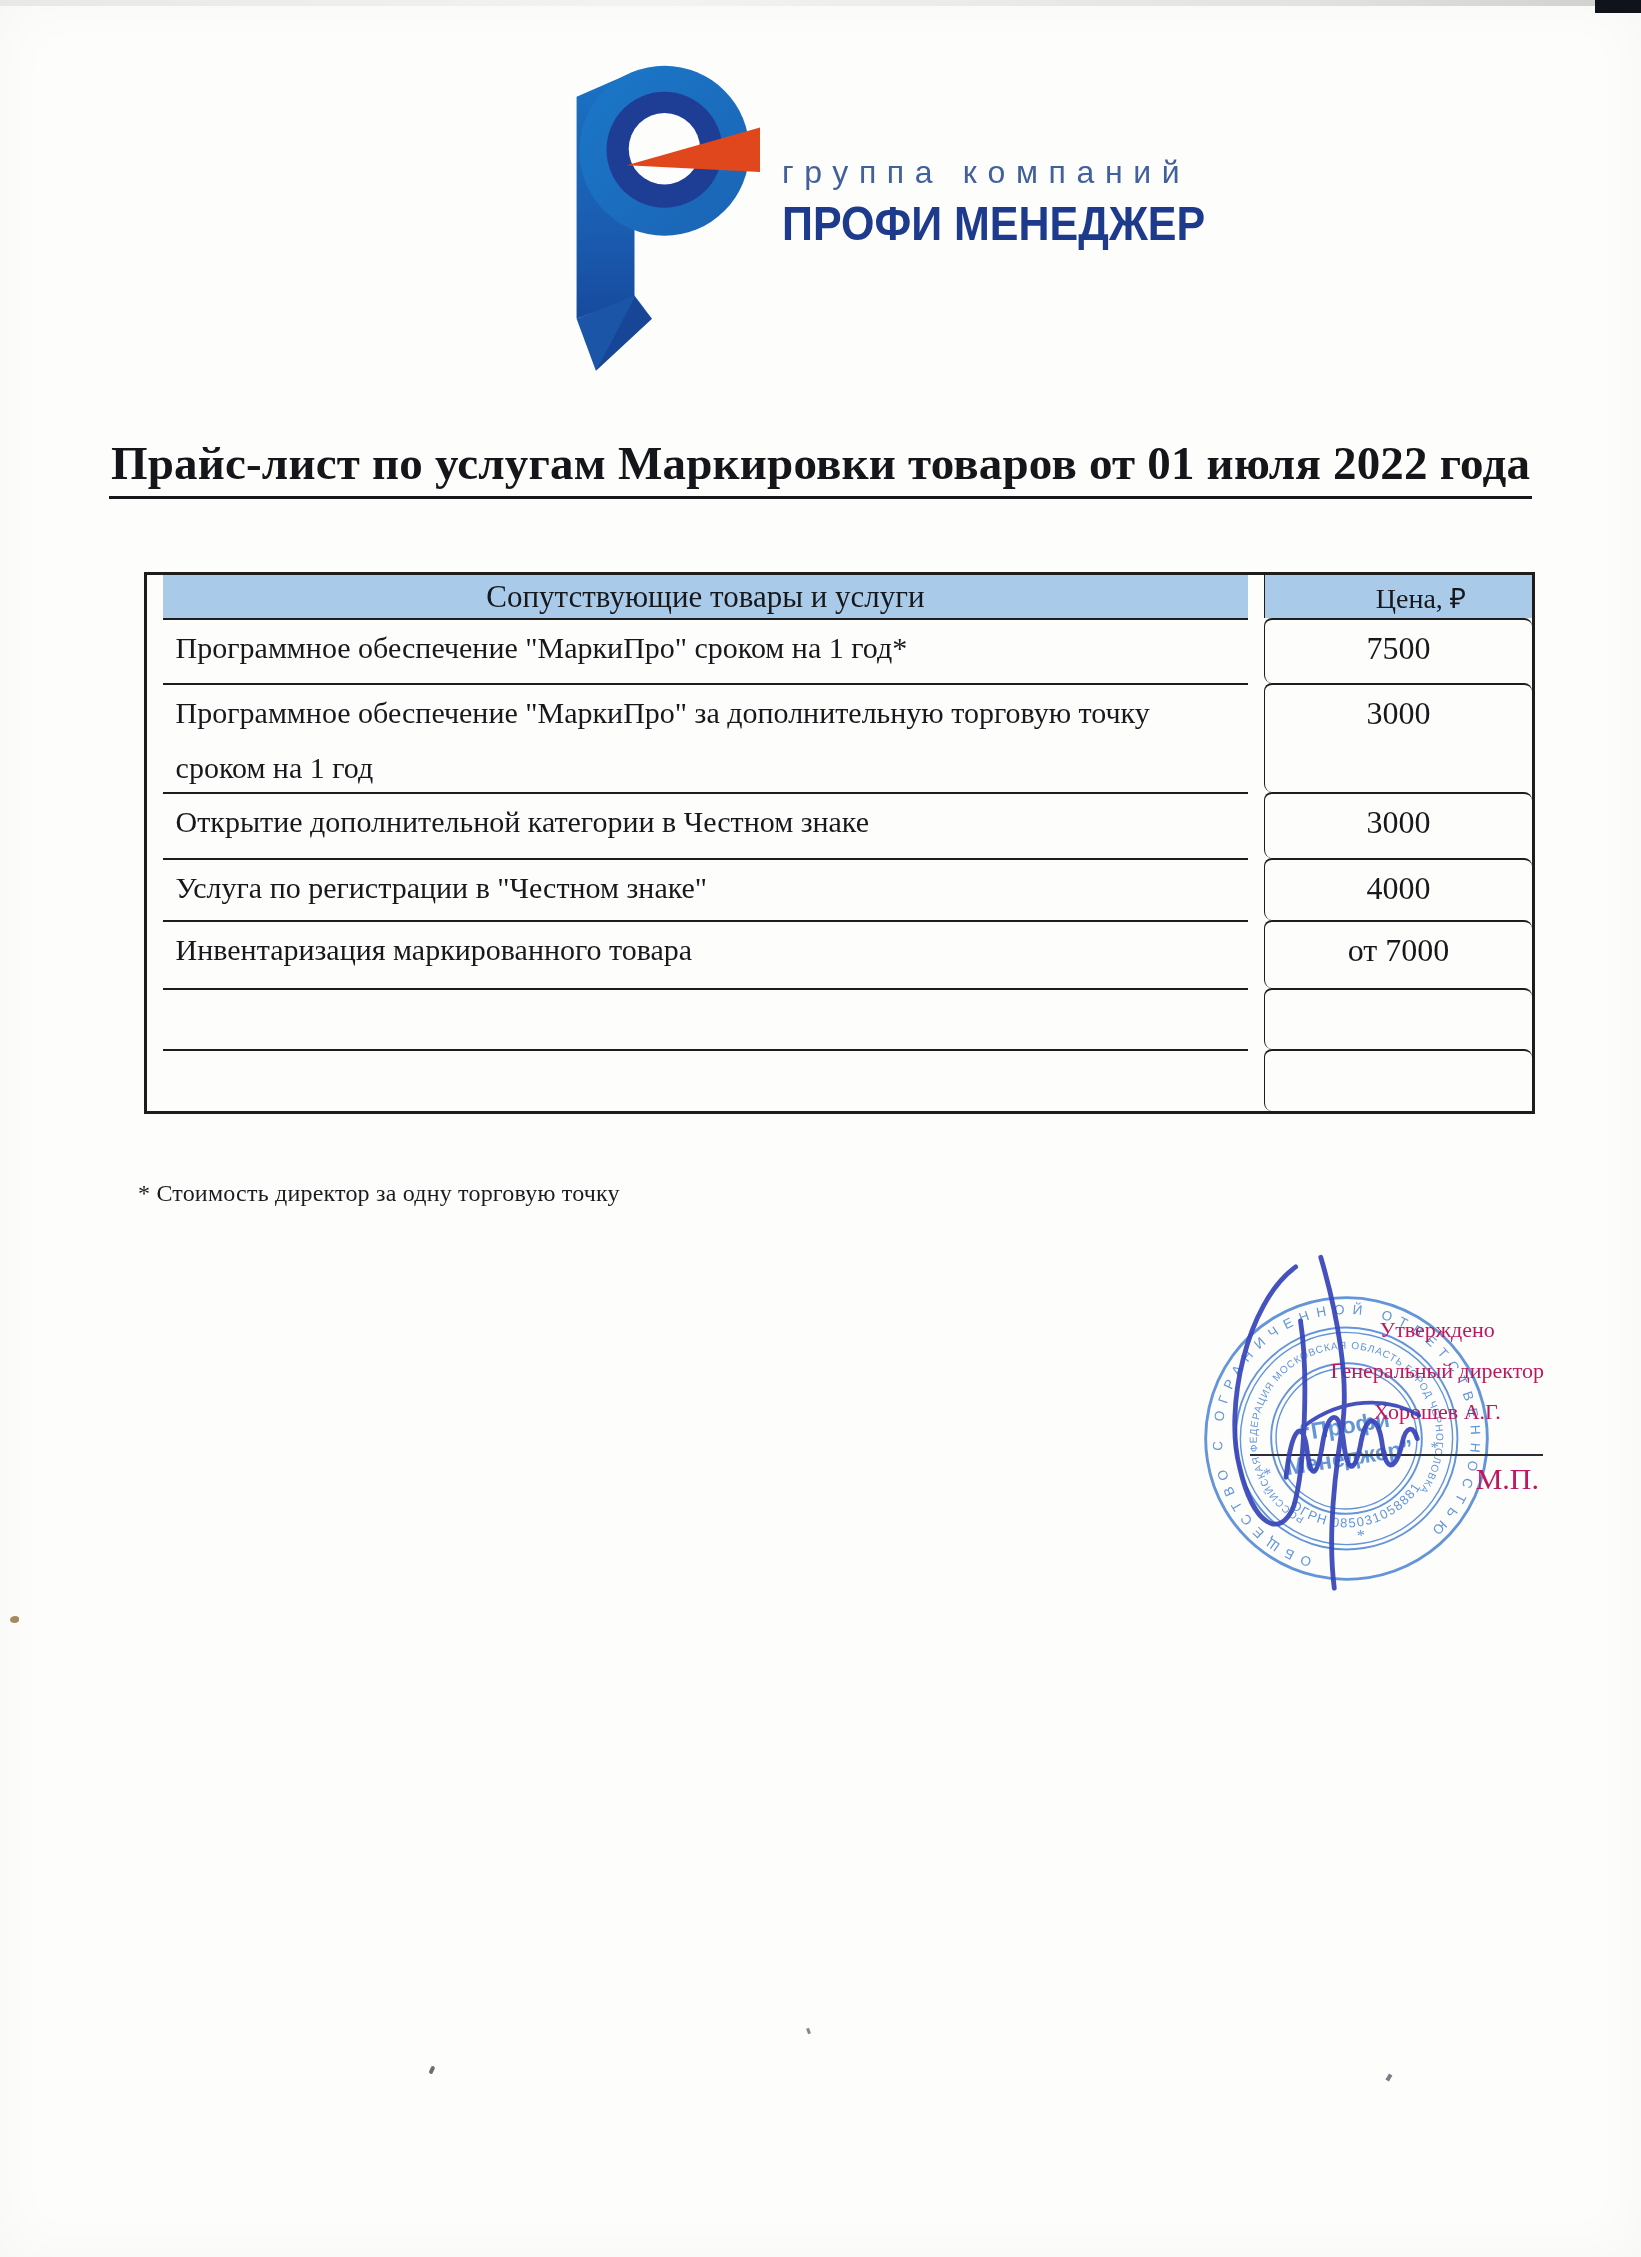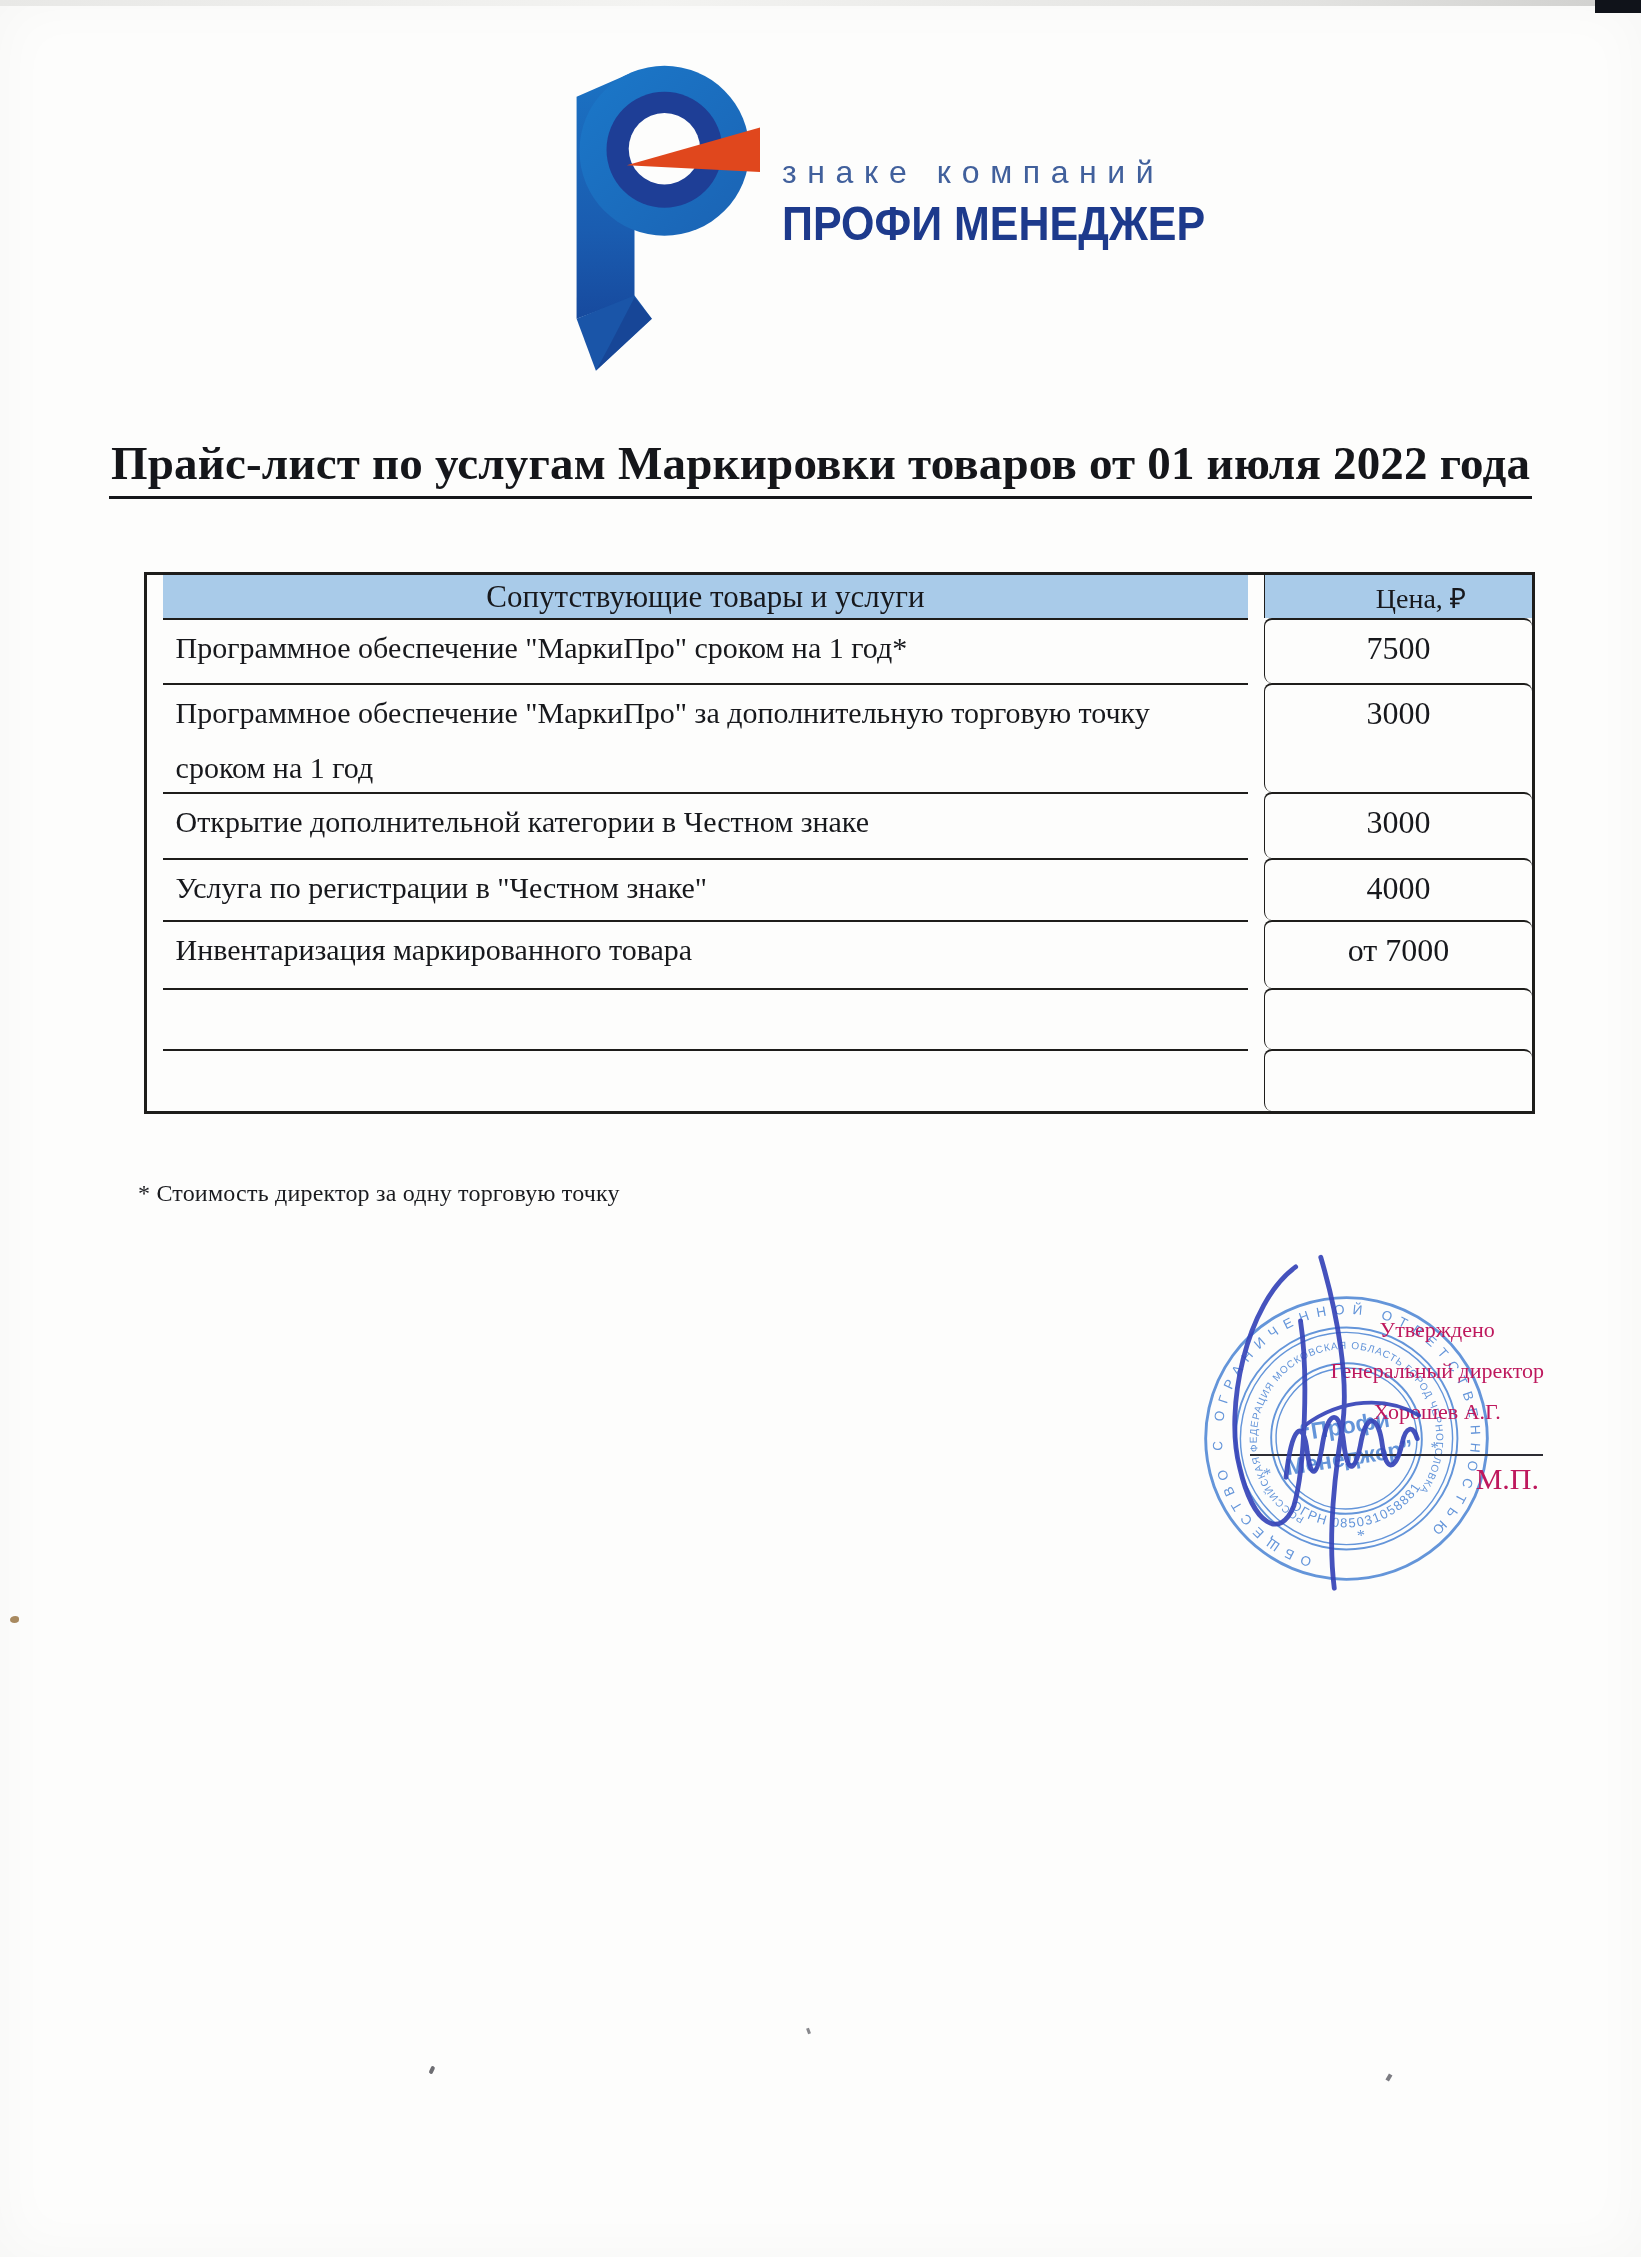--- a/index.html
+++ b/index.html
@@ -80,21 +80,21 @@
     <polygon points="12,272 72,248 90,272 32,326" fill="#1a55a8"></polygon>
     <polygon points="32,326 90,272 72,250 46,300" fill="#153f8e" opacity="0.65"></polygon>
 
     <circle cx="103" cy="98" r="88" fill="url(#ringGrad)"></circle>
     <circle cx="103" cy="97" r="60" fill="#1e3e96"></circle>
     <circle cx="103" cy="96" r="37" fill="#fdfdfc"></circle>
 
     <polygon points="64,113 202,74 202,120" fill="#e0471d"></polygon>
   </svg>
   <div class="logo-text">
-    <div class="logo-group">знаке компаний</div>
+    <div class="logo-group">группа компаний</div>
     <div class="logo-brand">ПРОФИ МЕНЕДЖЕР</div>
   </div>
 
   <div class="doc-title">
     <span>Прайс-лист по услугам Маркировки товаров от 01 июля 2022 года</span>
   </div>
 
   <div class="price-table">
     <div class="cell hdr col1">Сопутствующие товары и услуги</div>
     <div class="cell hdr col2">Цена, ₽</div>

